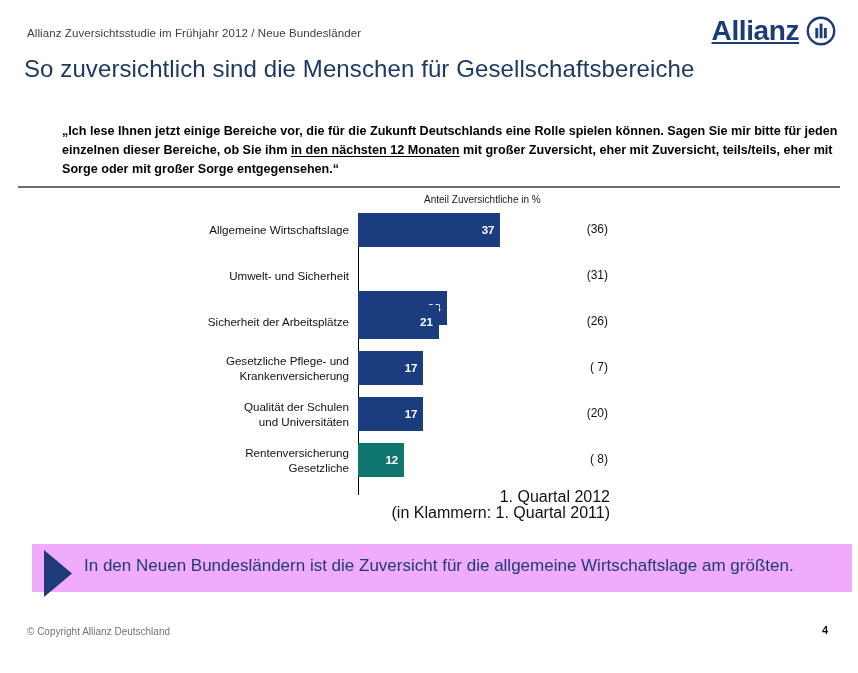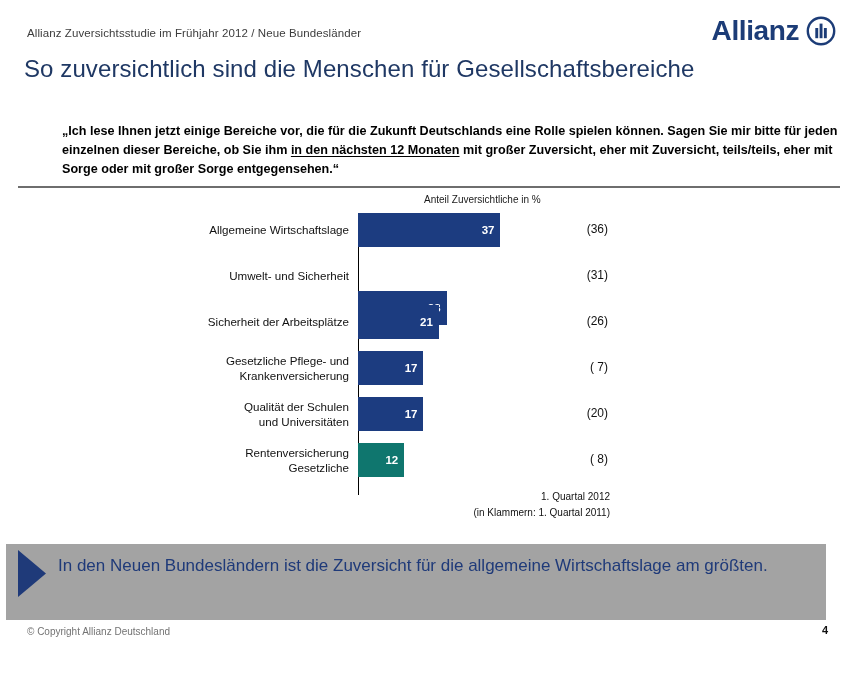--- a/index.html
+++ b/index.html
@@ -47,20 +47,21 @@
     display: flex;
     align-items: center;
     gap: 7px;
   }
   .logo-word {
     font-size: 28px;
     font-weight: bold;
     color: #1c3c77;
     letter-spacing: -0.4px;
     line-height: 1;
+    text-decoration: underline;
   }
   .logo-mark {
     width: 30px;
     height: 30px;
   }
 
   
   .quote {
     position: absolute;
     left: 62px;
@@ -153,33 +154,33 @@
     color: #111111;
     white-space: pre;
   }
 
   .source-note {
     position: absolute;
     left: 370px;
     top: 489px;
     width: 240px;
     text-align: right;
-    font-size: 10px;
+    font-size: 16px;
     color: #111111;
     line-height: 16px;
   }
 
   
   .banner {
     position: absolute;
-    left: 6px;
+    left: 32px;
     top: 544px;
     width: 820px;
-    height: 76px;
-    background: #a3a3a3;
+    height: 48px;
+    background: #f0abfc;
   }
   .banner-arrow {
     position: absolute;
     left: 10px;
     top: 4px;
     width: 34px;
     height: 51px;
   }
   .banner-text {
     position: absolute;

